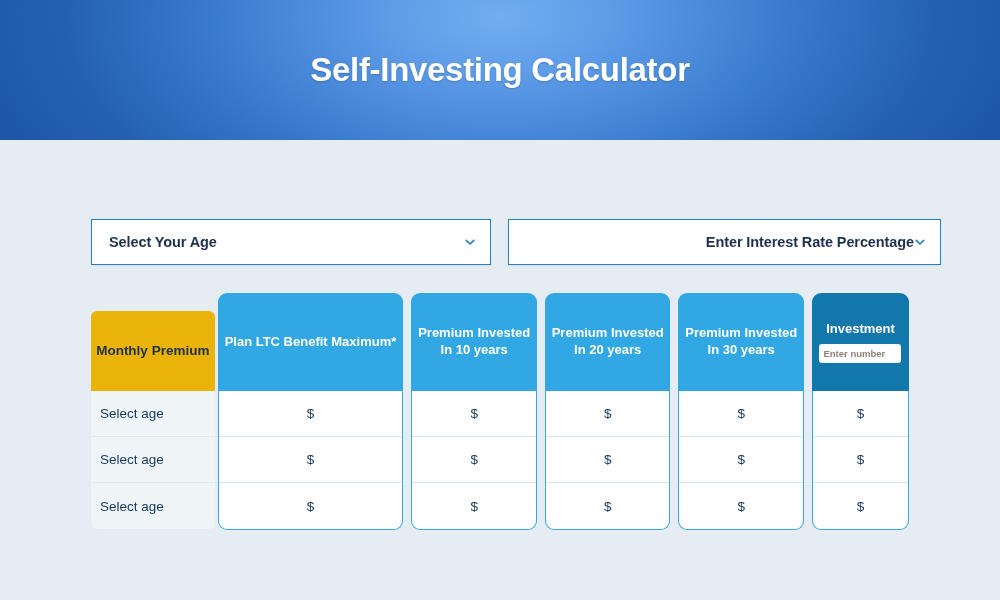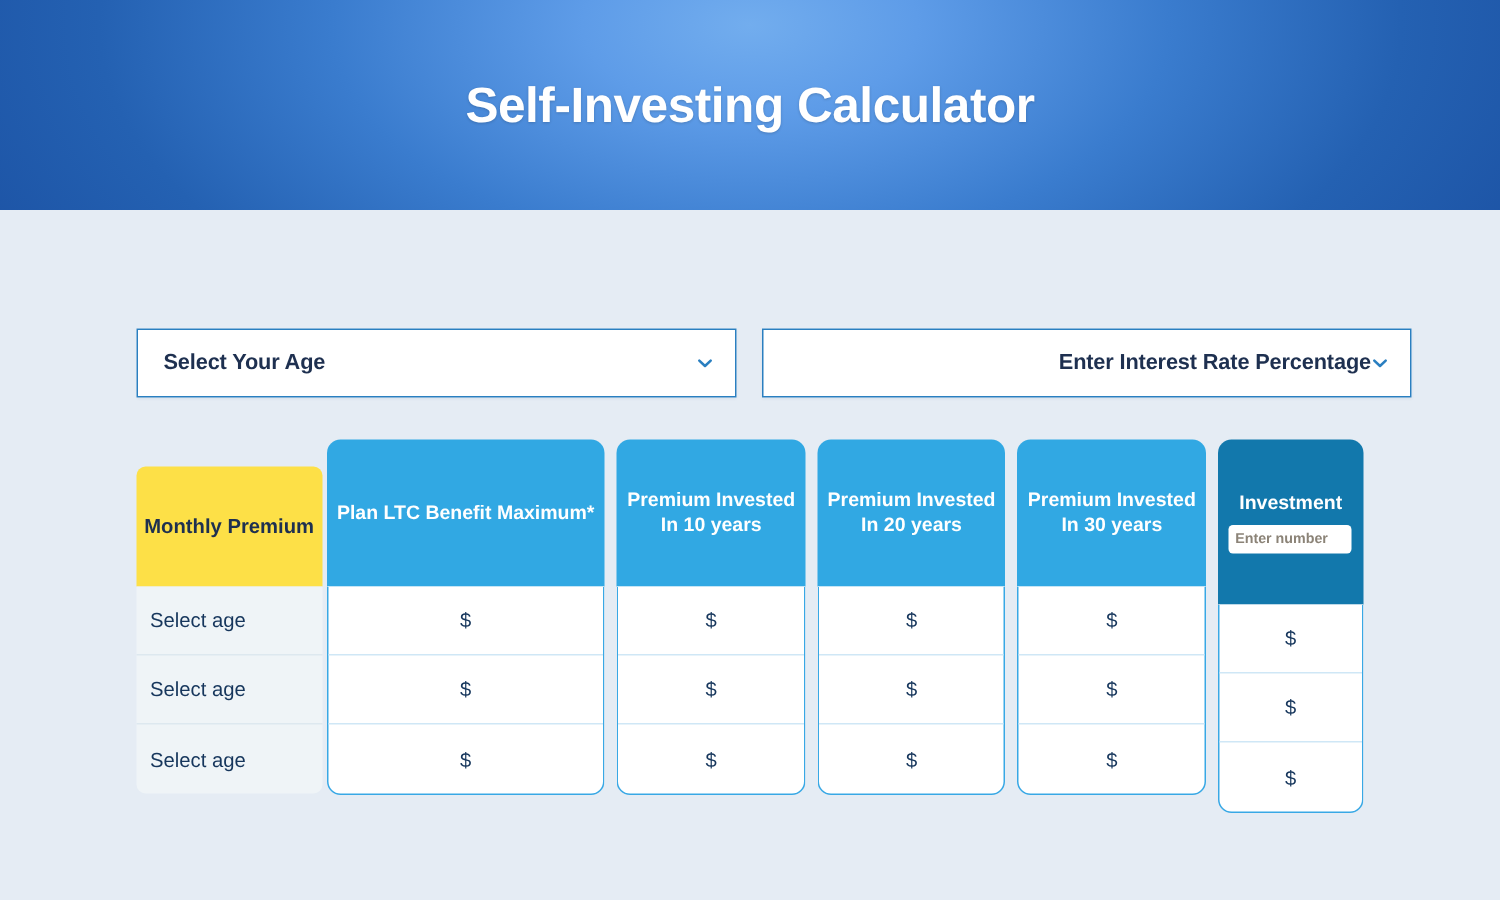--- a/index.html
+++ b/index.html
@@ -117,39 +117,39 @@
     align-items: center;
     justify-content: center;
     text-align: center;
     font-weight: bold;
     line-height: 1.28;
   }
 
   
   .col.c-label .col-head {
     height: 80px;
-    background: #fde047;
+    background: #eab308;
     border-radius: 6px 6px 0 0;
     color: #1e3050;
     font-size: 13.5px;
   }
 
   
   .col.blue .col-head {
     height: 98px;
     background: #31a8e3;
     border-radius: 9px 9px 0 0;
     color: #ffffff;
     font-size: 13px;
     padding: 0 6px;
   }
 
   
   .col.dark .col-head {
-    height: 110px;
+    height: 98px;
     background: #1278ac;
     border-radius: 9px 9px 0 0;
     color: #ffffff;
     font-size: 13px;
     flex-direction: column;
     gap: 6px;
     padding: 0 8px;
   }
 
   .invest-input {

